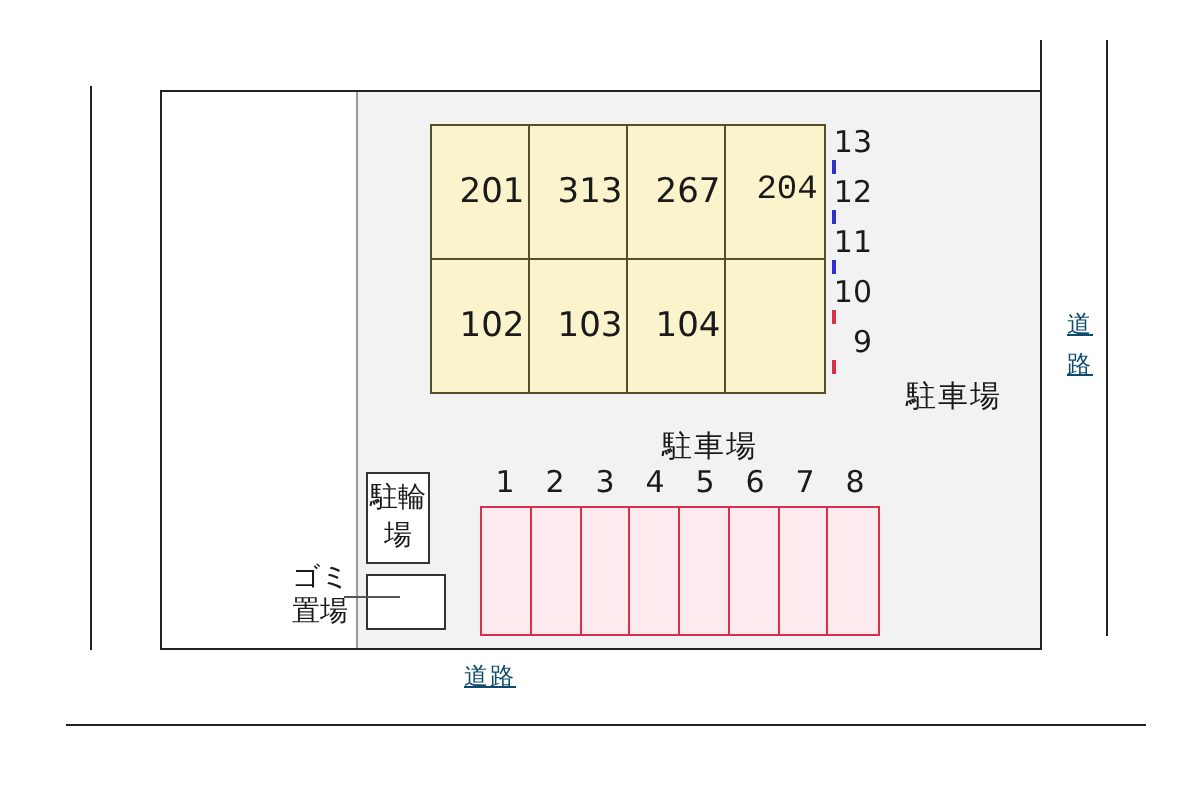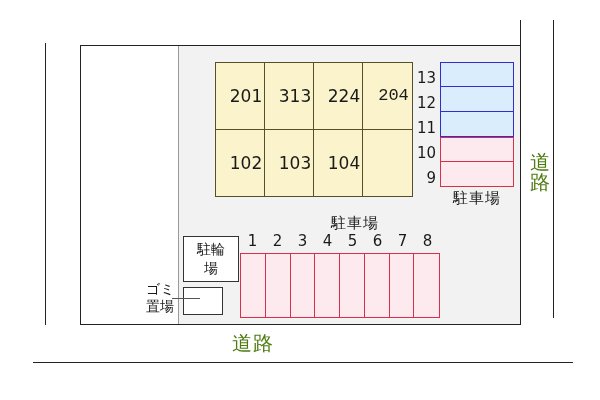--- a/index.html
+++ b/index.html
@@ -34,24 +34,25 @@
     position: absolute;
     height: 0;
     border-top: 1.6px solid #222;
   }
   #road-left-line   { left: 45px;  top: 43px;  height: 282px; }
   #road-right-line  { left: 553px; top: 20px;  height: 298px; }
   #road-bottom-line { left: 33px;  top: 362px; width: 540px; }
 
   .road-label {
     position: absolute;
-    font-size: 20px;
+    font-size: 12px;
     letter-spacing: 1px;
-    color: #4d7c0f;
+    color: #0c4a6e;
     white-space: nowrap;
+    text-decoration: underline;
   }
   #road-label-bottom { left: 232px; top: 330px; }
   #road-label-right  {
     left: 530px; top: 152px;
     width: 20px;
     line-height: 20px;
     white-space: normal;
     word-break: break-all;
     text-align: center;
   }
@@ -116,21 +117,22 @@
     left: 416px; top: 62px;
     width: 98px;
     height: 125px;
   }
   .parking-right-row {
     position: absolute;
     left: 0;
     width: 98px;
     height: 25px;
     display: flex;
-    align-items: flex-end;
+    align-items: flex-start;
+    flex-direction: column;
   }
   .parking-right-num {
     width: 24px;
     text-align: right;
     font-size: 15px;
     color: #1a1a1a;
     padding-right: 4px;
     box-sizing: border-box;
   }
   .parking-right-cell {
@@ -196,21 +198,21 @@
     border-right: 1.3px solid #d8304a;
     background: #fdeaef;
     box-sizing: border-box;
   }
   .parking-bottom-cell:last-child { border-right: none; }
 
   
   #bicycle-parking-box {
     position: absolute;
     left: 183px; top: 236px;
-    width: 56px;
+    width: 32px;
     height: 46px;
     border: 1.4px solid #333;
     background: #ffffff;
     box-sizing: border-box;
     display: flex;
     flex-direction: column;
     align-items: center;
     justify-content: center;
     line-height: 19px;
   }
@@ -254,21 +256,21 @@
   <div class="road-line-v" id="road-right-line"></div>
   <div class="road-line-h" id="road-bottom-line"></div>
 
   <div id="property-boundary"></div>
   <div id="property-right-edge-extension"></div>
   <div id="site-gray-area"></div>
 
   <div id="building-block">
     <div class="unit-cell">201</div>
     <div class="unit-cell">313</div>
-    <div class="unit-cell">224</div>
+    <div class="unit-cell">267</div>
     <div class="unit-cell">204</div>
     <div class="unit-cell">102</div>
     <div class="unit-cell">103</div>
     <div class="unit-cell">104</div>
   </div>
 
   <div id="parking-right-group">
     <div class="parking-right-row" style="top:0px;">
       <div class="parking-right-num">13</div>
       <div class="parking-right-cell cell-blue"></div>

